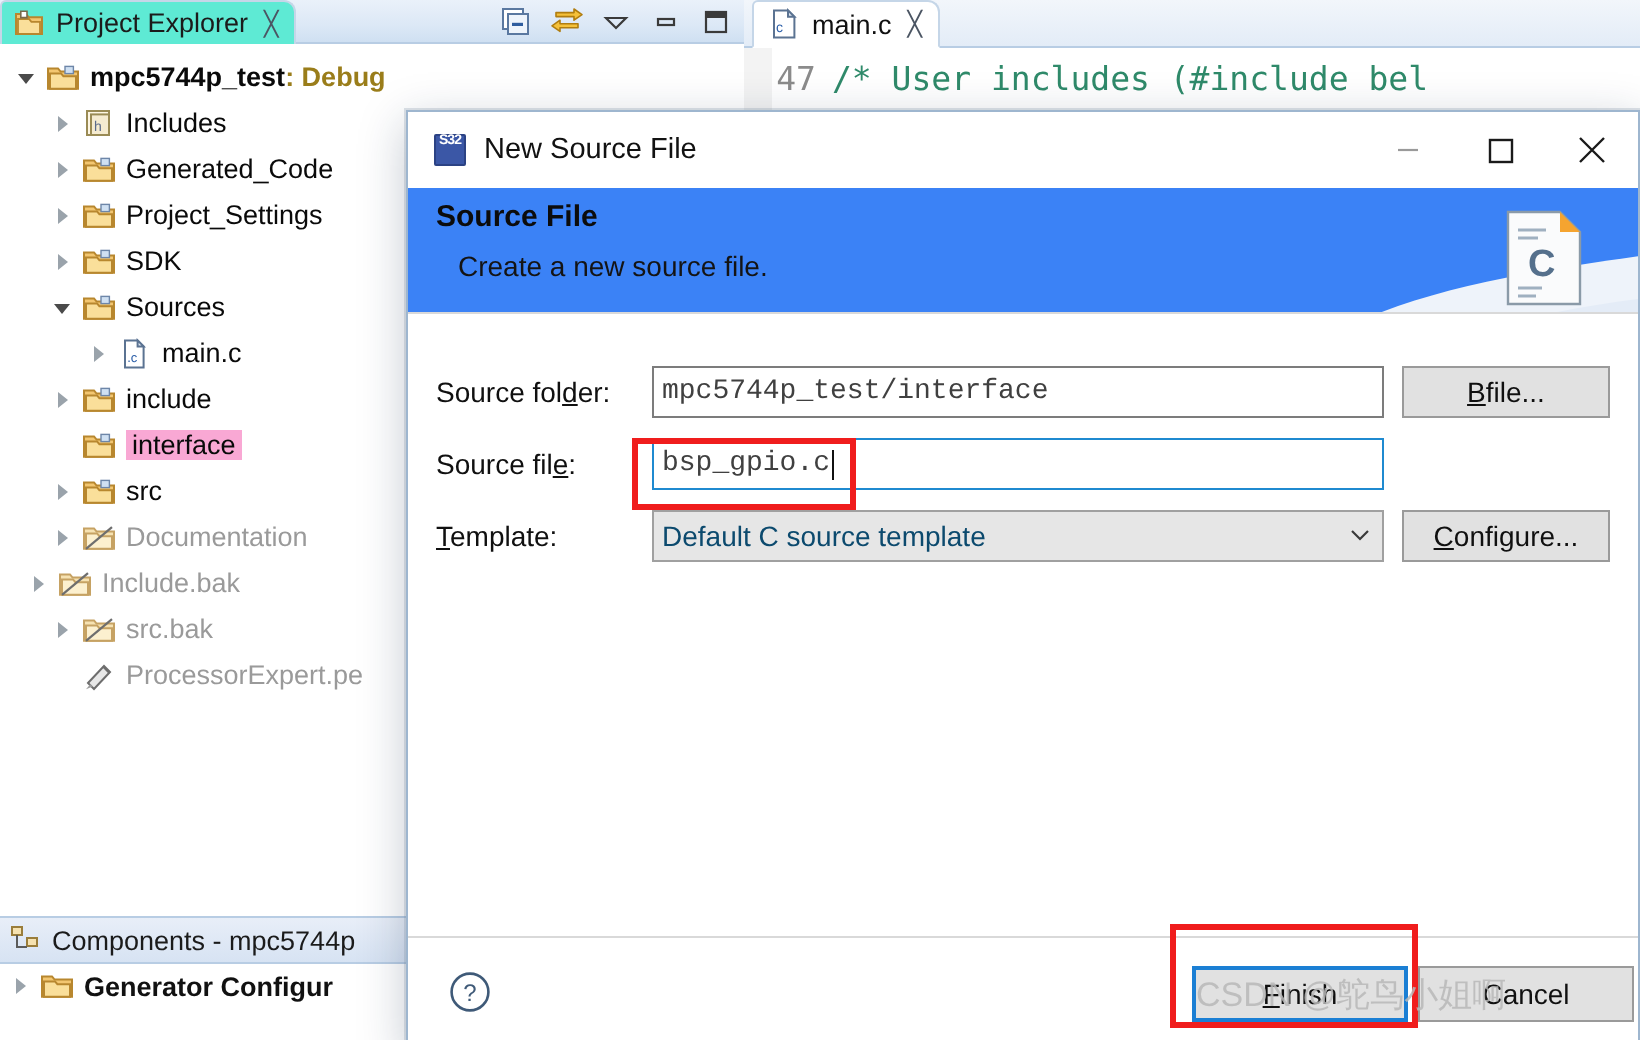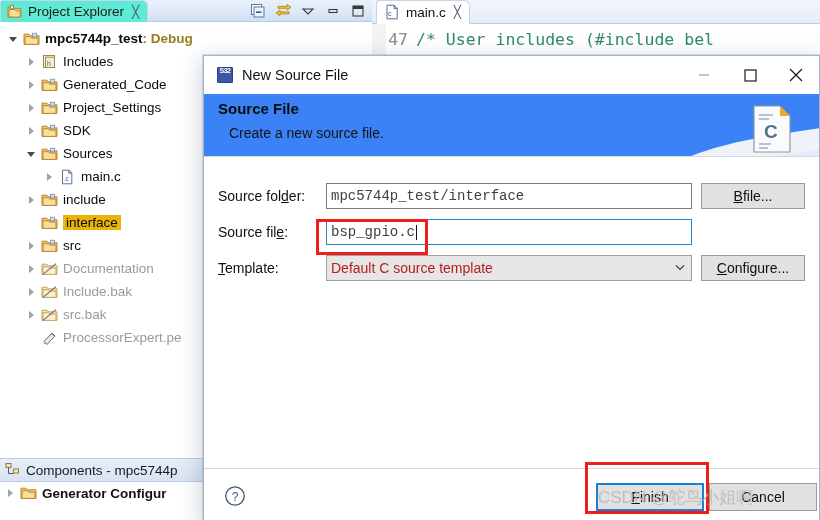--- a/index.html
+++ b/index.html
@@ -35,21 +35,21 @@
 
   
   .tree { position:absolute; left:0; top:22px; width:372px; bottom:0; padding-top:5px; overflow:hidden; background:#fff; }
   .row { height:23px; display:flex; align-items:center; font-size:13.5px; color:#0a0a0a; white-space:nowrap; }
   .arrow { width:12px; height:12px; margin-right:3px; flex:0 0 auto; position:relative; }
   .arrow.right::before{ content:""; position:absolute; left:3px; top:2px;
     border-left:5px solid #9aa3ab; border-top:4px solid transparent; border-bottom:4px solid transparent;}
   .arrow.down::before{ content:""; position:absolute; left:1px; top:4px;
     border-top:5px solid #4a4a4a; border-left:4px solid transparent; border-right:4px solid transparent;}
   .ico { width:17px; height:16px; margin-right:5px; flex:0 0 auto; position:relative; }
-  .lbl-sel { background:#eab308; padding:0 3px;text-align:right; }
+  .lbl-sel { background:#f9a8d4; padding:0 3px;text-align:right; }
   .dim { color:#9a9a9a; }
   .bold { font-weight:bold; }
   .cfg { color:#9a7d1a; font-weight:bold; }
 
   
   .comp-view { position:absolute; left:0; top:458px; width:372px; height:62px; background:#fff; }
   .comp-tabstrip { position:absolute; left:0; top:0; width:372px; height:24px;
     background:linear-gradient(to bottom,#e8eef8 0%, #d7e3f3 100%); border-top:1px solid #b8cde4; border-bottom:1px solid #b8cde4;}
   .comp-tab { position:absolute; left:0; top:0; height:24px; display:flex; align-items:center; gap:5px; padding:0 8px 0 5px; font-size:13.5px; color:#1b1b1b; white-space:nowrap;}
   .comp-body { position:absolute; left:0; top:24px; width:372px; bottom:0; background:#fff; }
@@ -99,21 +99,21 @@
   .frm-label u { text-decoration:underline; }
   .txt {
     flex:1 1 auto; height:26px; border:1px solid #7c7c7c; background:#ffffff;
     font-size:14px; color:#404040; padding:0 4px; display:flex; align-items:center;
     font-family:Liberation Mono, monospace; white-space:nowrap; overflow:hidden;
   }
   .txt.focused { border:1px solid #1f8ad0; }
   .caret { display:inline-block; width:1px; height:15px; background:#111; margin-left:1px; }
   .combo {
     flex:1 1 auto; height:26px; border:1px solid #a0a0a0; background:#e6e6e6;
-    font-size:14px; color:#b91c1c; padding:0 4px; display:flex; align-items:center;
+    font-size:14px; color:#0c4a6e; padding:0 4px; display:flex; align-items:center;
     justify-content:space-between; white-space:nowrap;
   }
   .btn {
     height:26px; min-width:104px; padding:0 10px; margin-left:9px;
     background:#e1e1e1; border:1px solid #9a9a9a; font-size:14px; color:#101010;
     display:flex; align-items:center; justify-content:center; flex:0 0 auto; white-space:nowrap;
   }
   .btn u { text-decoration:underline; }
 
   .dlg-footer { position:absolute; left:0; right:0; bottom:0; height:56px; background:#ffffff; border-top:1px solid #d9d9d9; }
@@ -279,21 +279,21 @@
         </div>
         <div class="row" style="padding-left: 26px;">
           <span class="arrow right"></span>
           <span class="ico"><svg width="17" height="16" viewBox="0 0 17 16">
               <path d="M1 3.2h5l1.3 1.6H16v8.6H1z" fill="#f6e2b2" stroke="#c6a263"></path>
               <path d="M2 5.7h5.5l1.2 1.4H15v6.3H2z" fill="#fcf0cf" stroke="#c6a263"></path>
               <path d="M2 13.4 15 2.6" stroke="#6e6e6e" stroke-width="1.1"></path>
             </svg></span>
           <span class="dim">Documentation</span>
         </div>
-        <div class="row" style="padding-left: 26px;">
+        <div class="row" style="padding-left: 14px;">
           <span class="arrow right"></span>
           <span class="ico"><svg width="17" height="16" viewBox="0 0 17 16">
               <path d="M1 3.2h5l1.3 1.6H16v8.6H1z" fill="#f6e2b2" stroke="#c6a263"></path>
               <path d="M2 5.7h5.5l1.2 1.4H15v6.3H2z" fill="#fcf0cf" stroke="#c6a263"></path>
               <path d="M2 13.4 15 2.6" stroke="#6e6e6e" stroke-width="1.1"></path>
             </svg></span>
           <span class="dim">Include.bak</span>
         </div>
         <div class="row" style="padding-left: 26px;">
           <span class="arrow right"></span>

